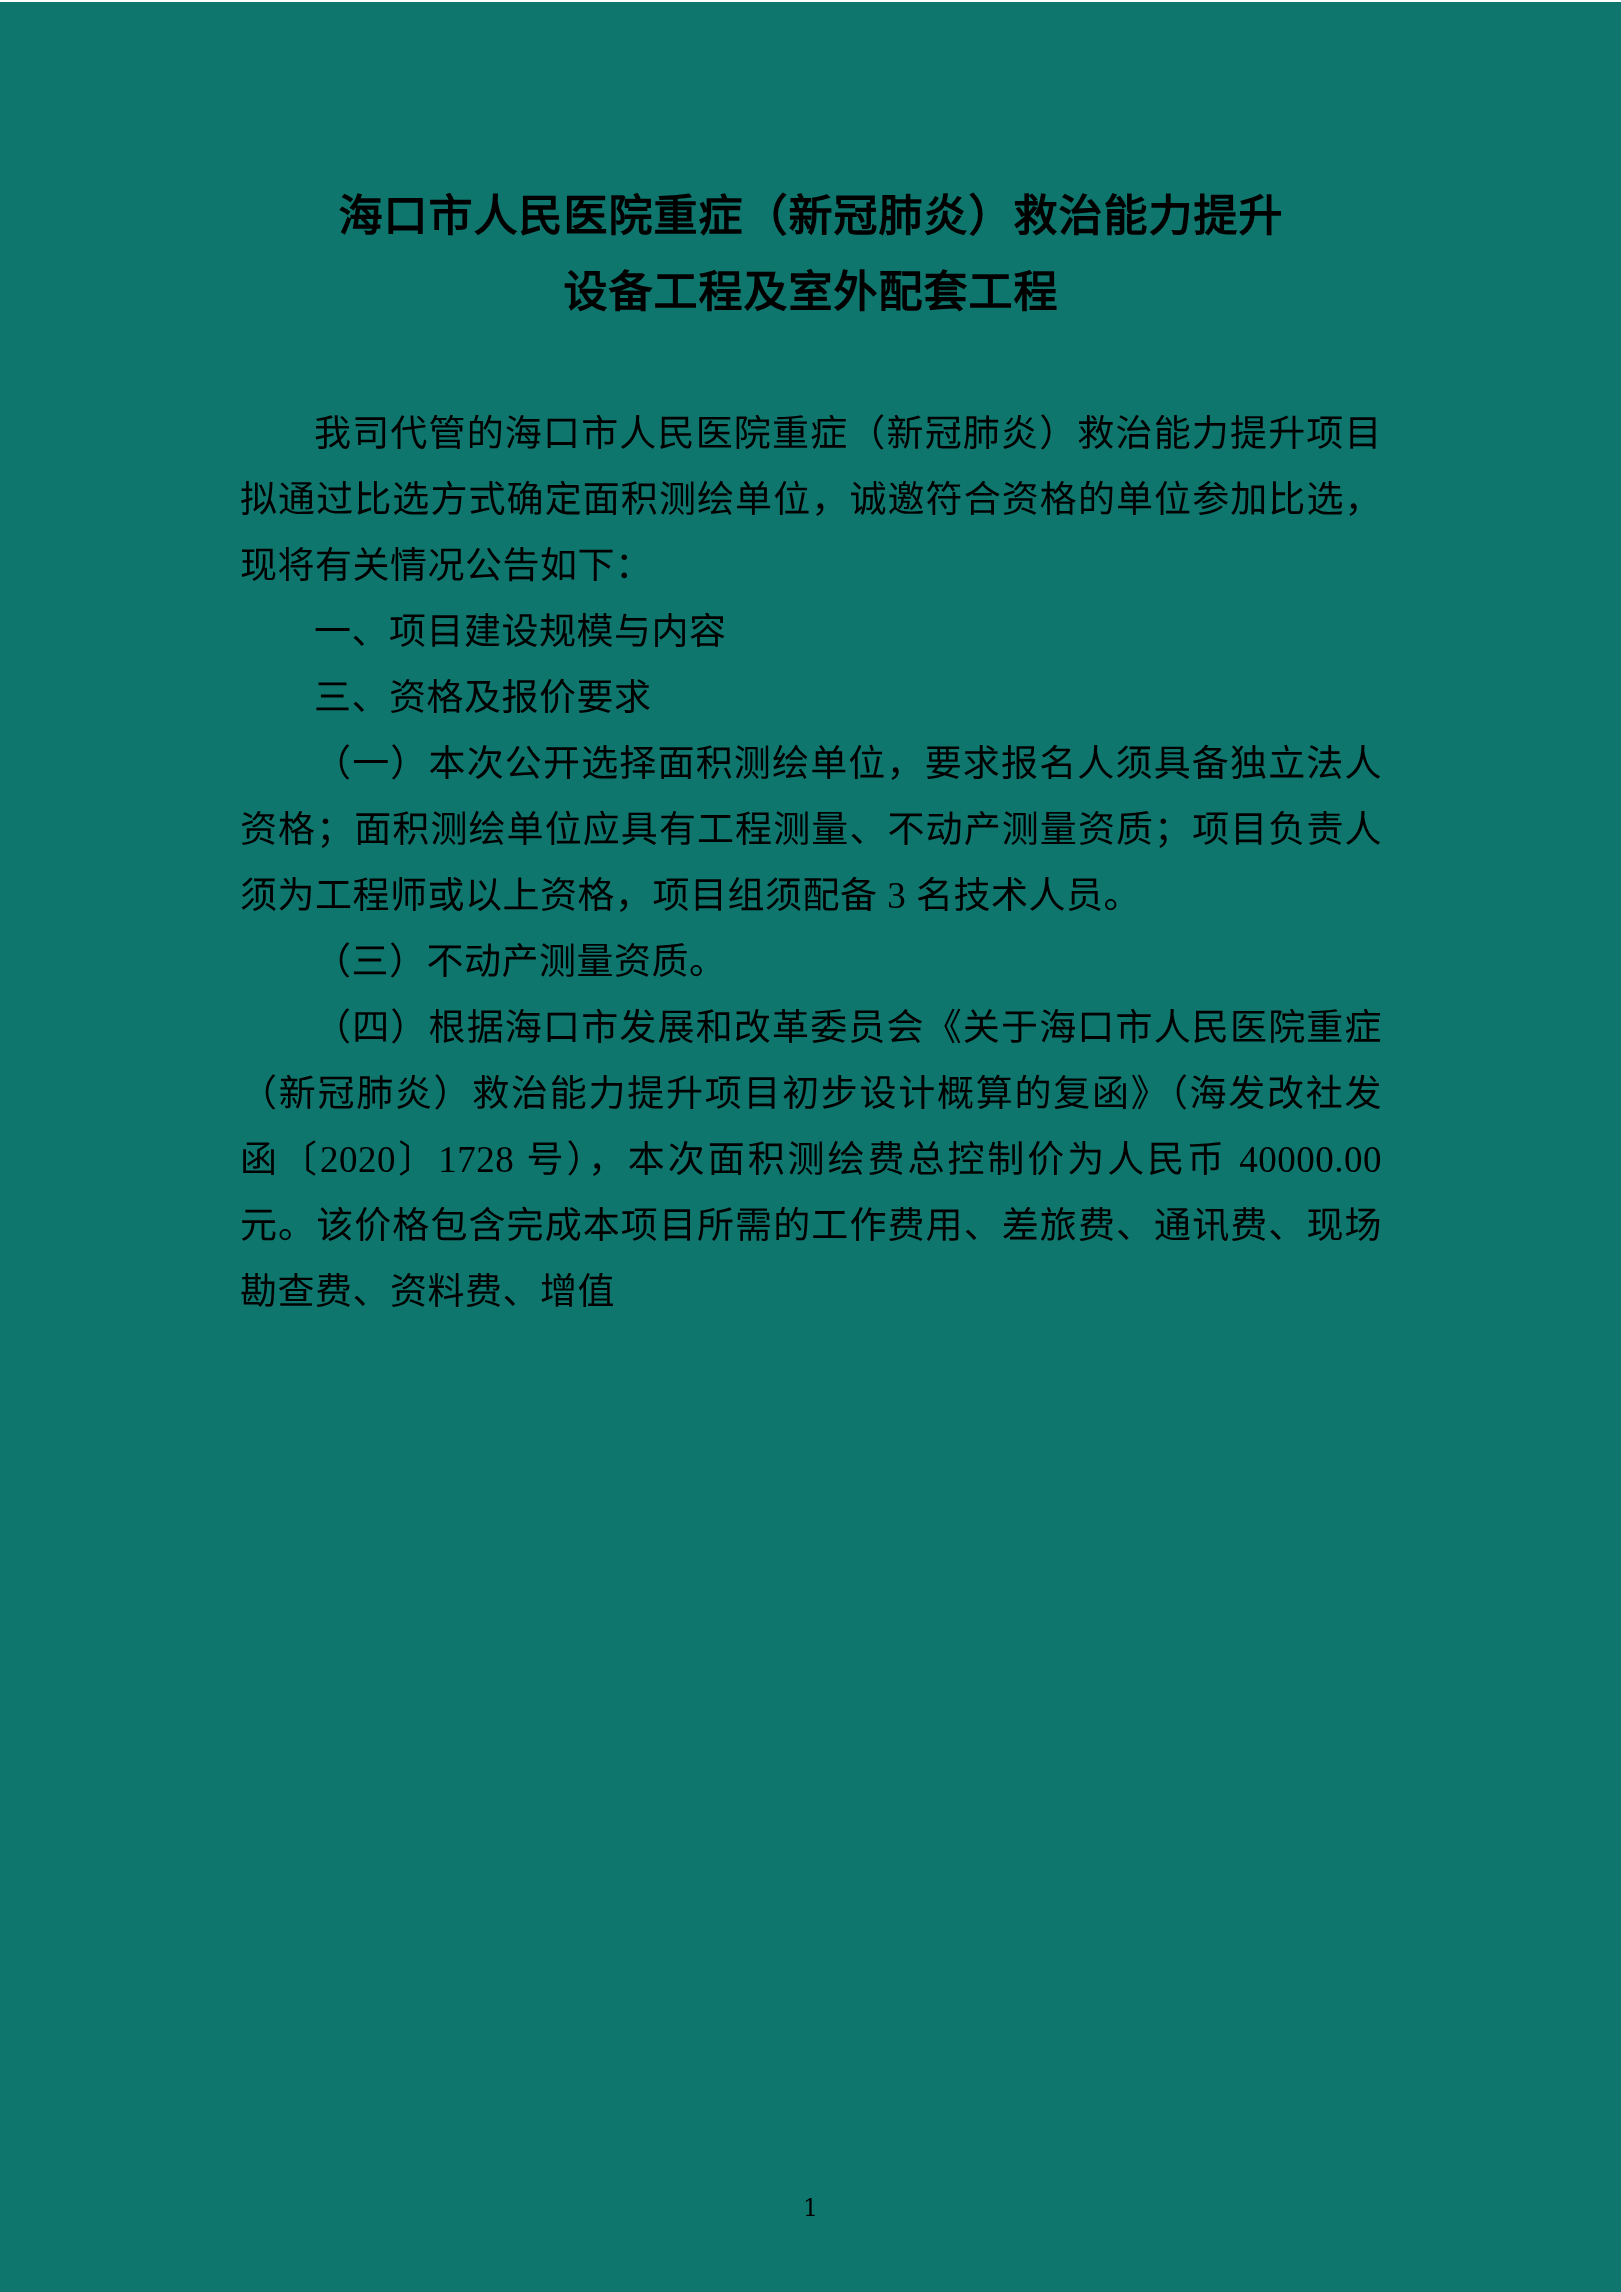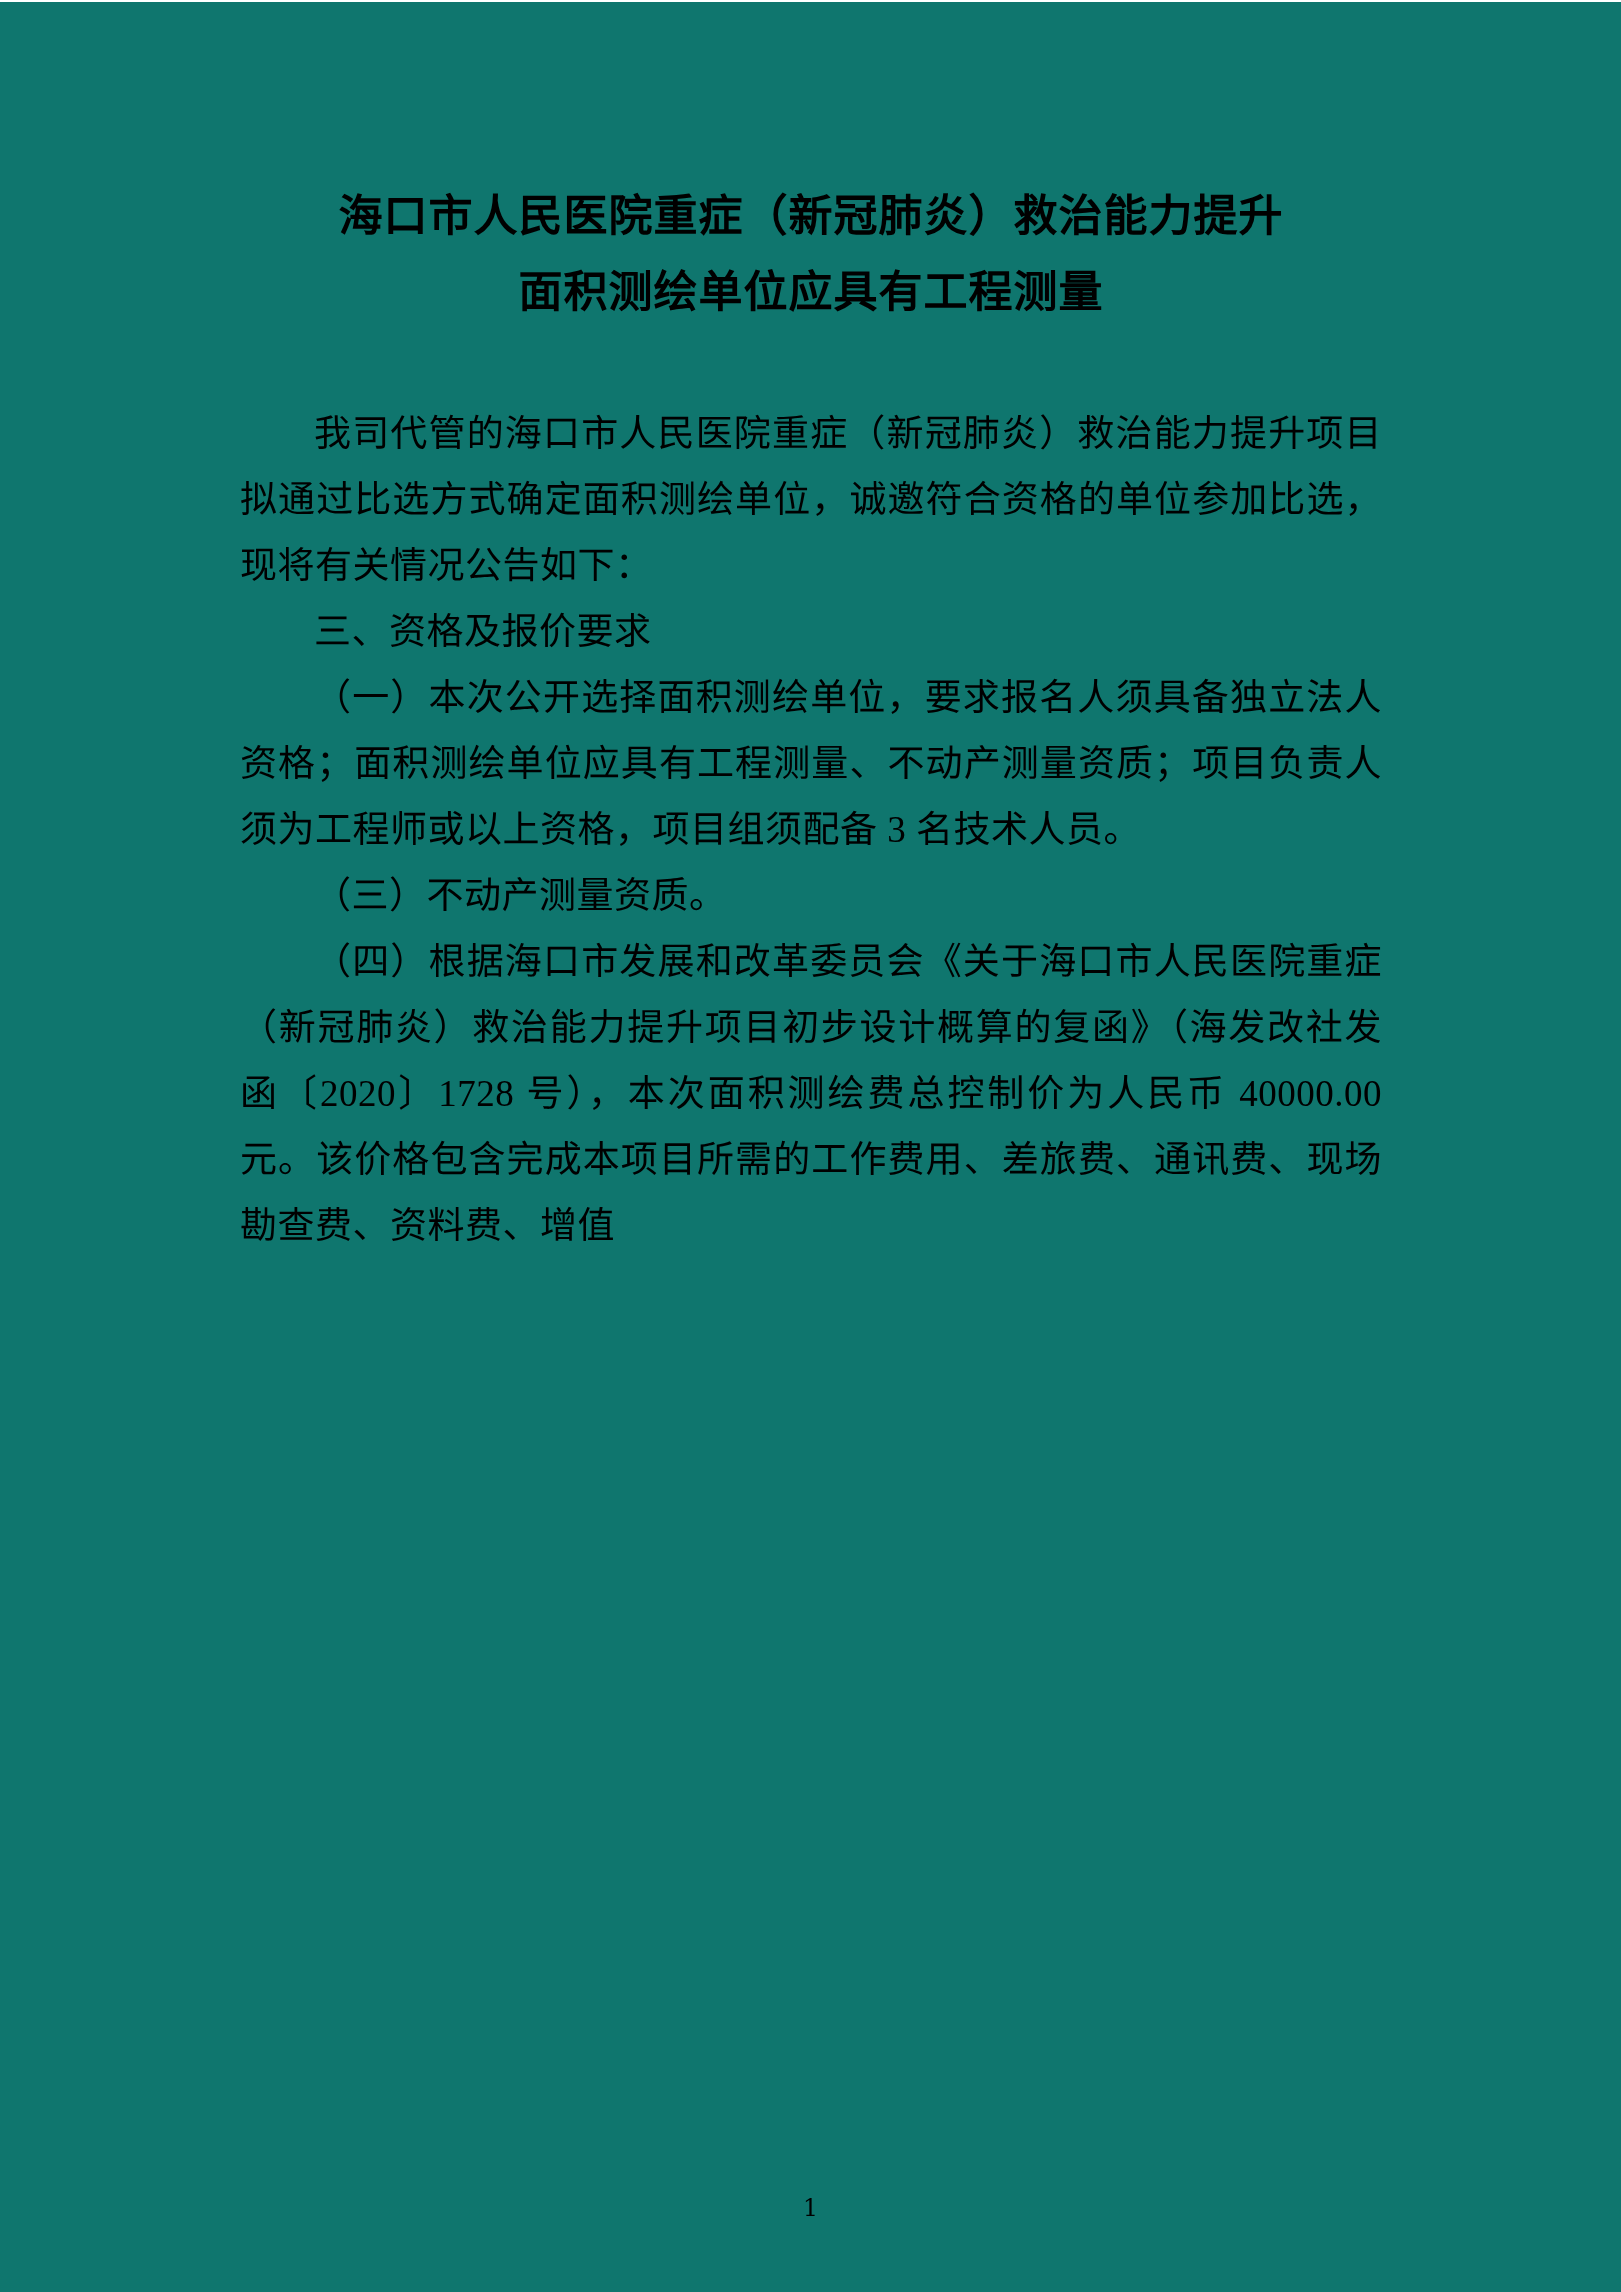--- a/index.html
+++ b/index.html
@@ -70,25 +70,26 @@
 </style>
 </head>
 <body>
 
 <div class="page">
 
   <div class="content">
 
     <h1 class="doc-title">
       <span class="title-line">海口市人民医院重症（新冠肺炎）救治能力提升</span>
-      <span class="title-line">面积测绘单位应具有工程测量</span>
+      <span class="title-line">设备工程及室外配套工程</span>
     </h1>
 
     <div class="body-text">
       <p class="para">我司代管的海口市人民医院重症（新冠肺炎）救治能力提升项目拟通过比选方式确定面积测绘单位，诚邀符合资格的单位参加比选，现将有关情况公告如下：</p>
+      <p class="para">一、项目建设规模与内容</p>
       <p class="para">三、资格及报价要求</p>
       <p class="para">（一）本次公开选择面积测绘单位，要求报名人须具备独立法人资格；面积测绘单位应具有工程测量、不动产测量资质；项目负责人须为工程师或以上资格，项目组须配备 3 名技术人员。</p>
       <p class="para">（三）不动产测量资质。</p>
       <p class="para">（四）根据海口市发展和改革委员会《关于海口市人民医院重症（新冠肺炎）救治能力提升项目初步设计概算的复函》（海发改社发函〔2020〕1728 号），本次面积测绘费总控制价为人民币 40000.00 元。该价格包含完成本项目所需的工作费用、差旅费、通讯费、现场勘查费、资料费、增值</p>
     </div>
 
   </div>
 
   <div class="page-number">1</div>
 

